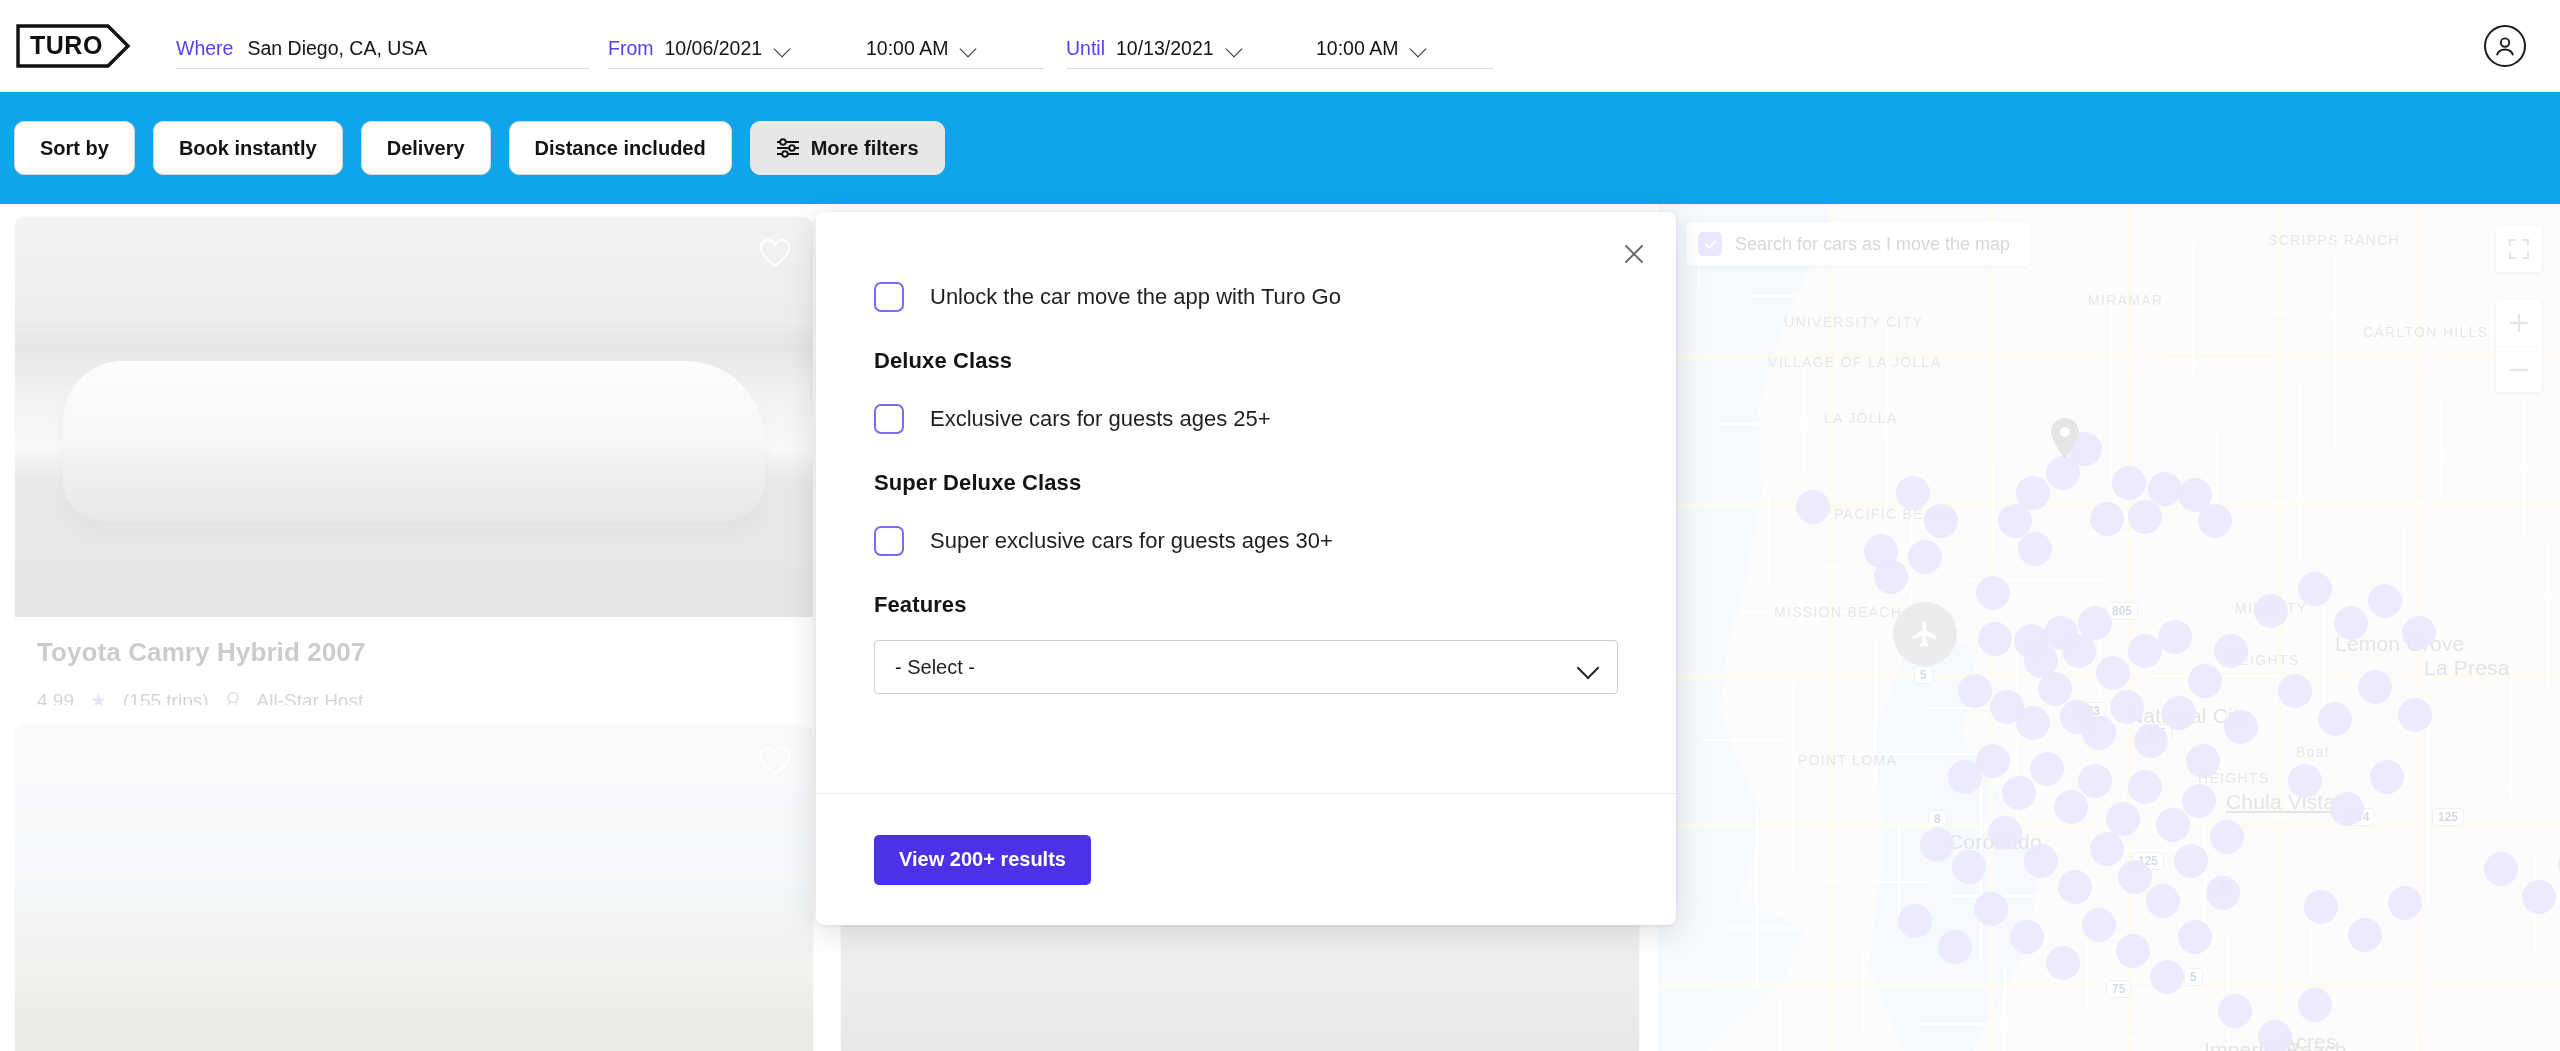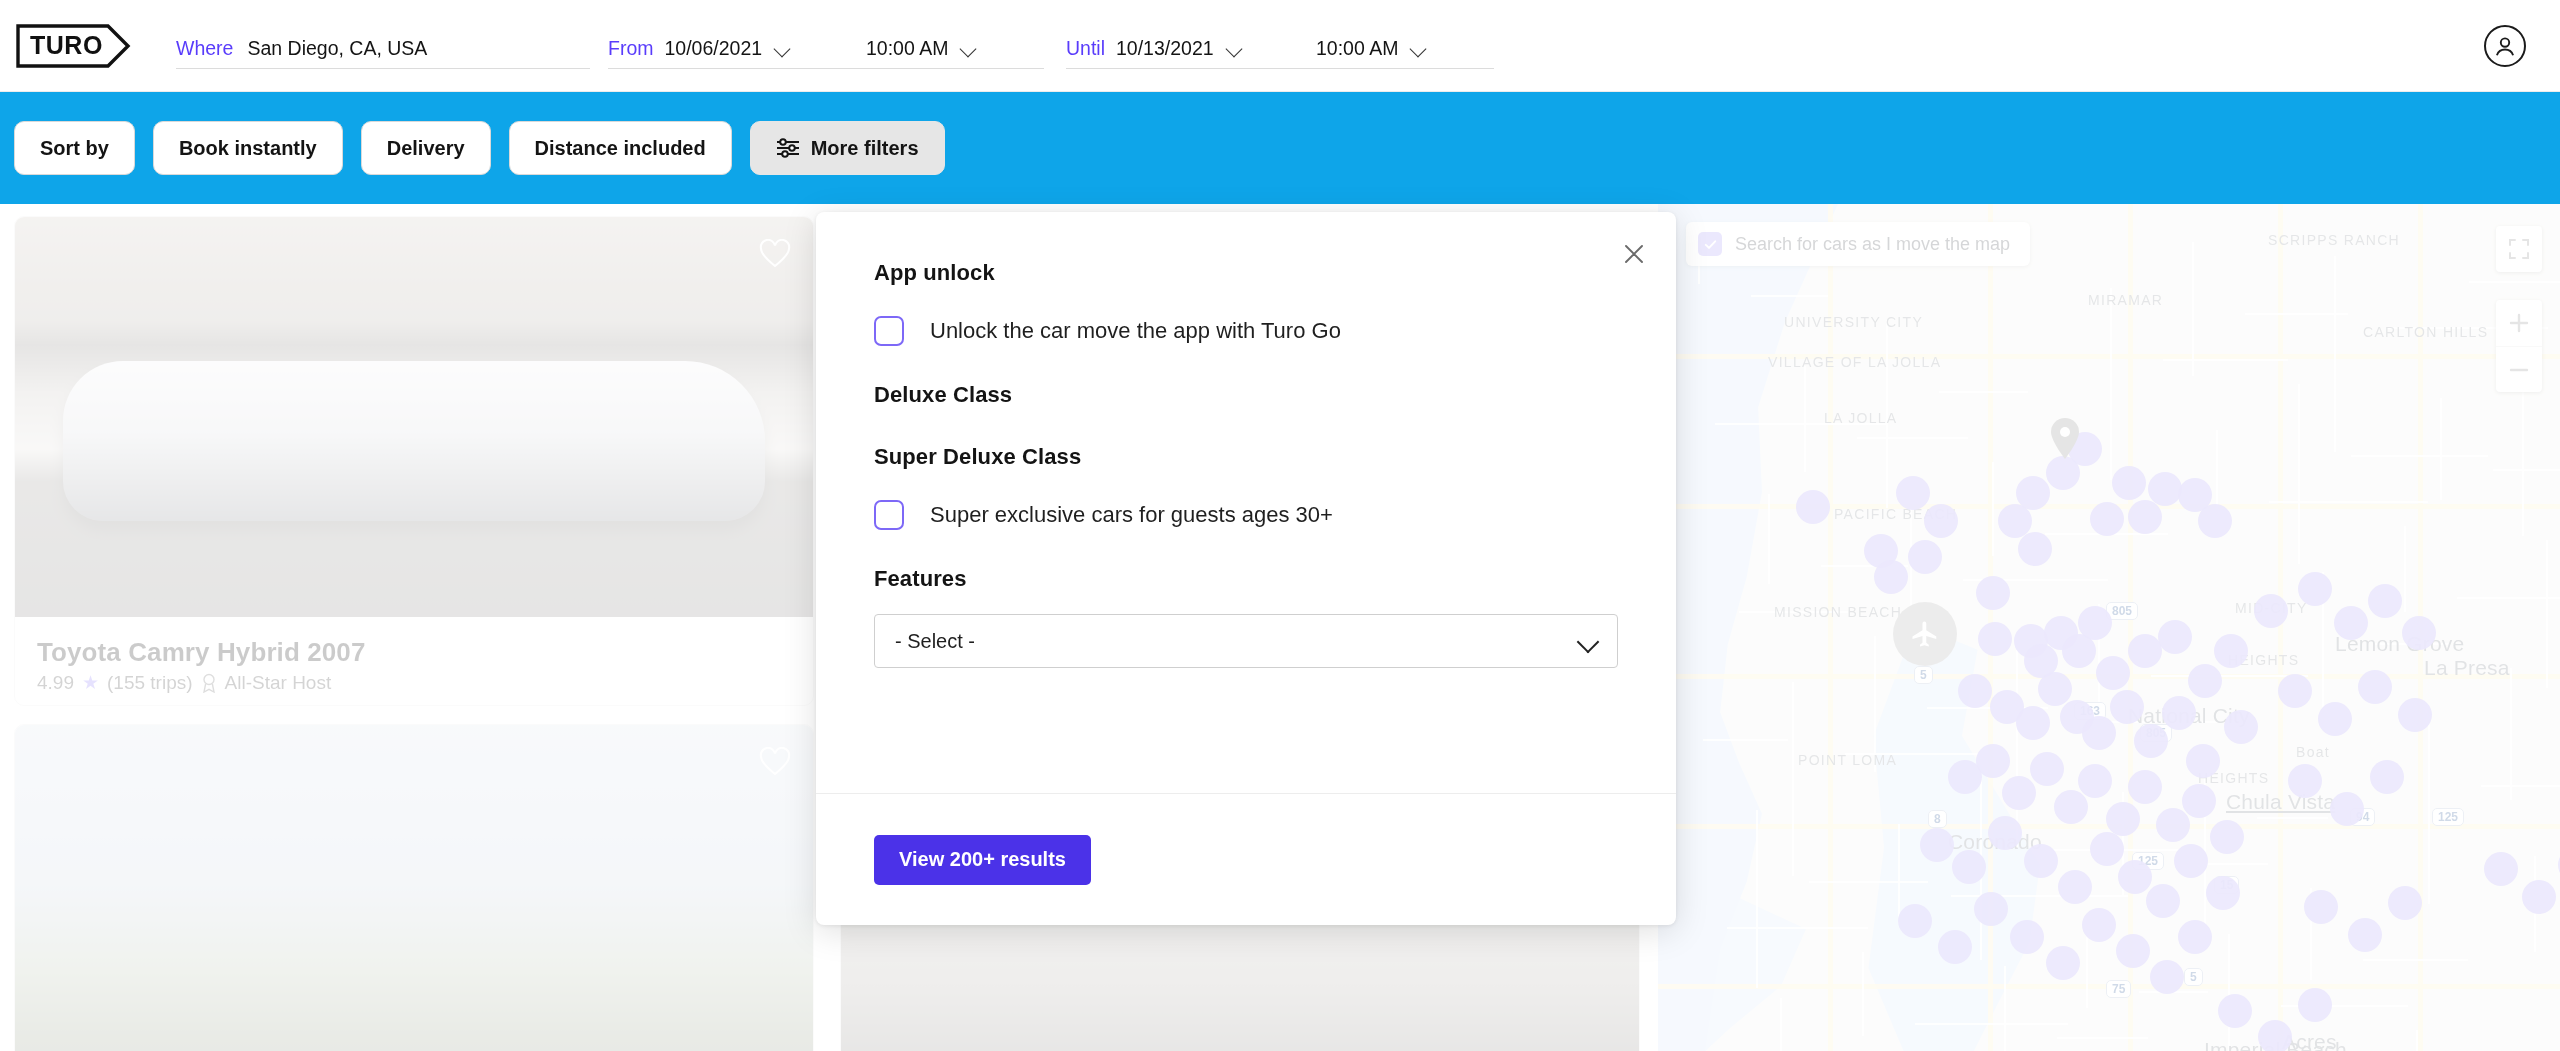--- a/index.html
+++ b/index.html
@@ -106,21 +106,21 @@
   .photo-c {
     width:100%; height:100%;
     background: linear-gradient(180deg,#bdb9b4 0%,#cac6c1 30%,#b3afaa 55%,#8d8a86 75%,#6d6b68 100%);
   }
   .heart {
     position: absolute; right: 22px; top: 22px; width: 32px; height: 30px;
     cursor: pointer;
   }
   .card-body { padding: 18px 22px 0 22px; }
   .car-title { font-size: 26px; font-weight: 700; color: #141414; line-height: 34px; letter-spacing:.1px;}
-  .car-meta { display:flex; align-items:center; gap: 8px; margin-top: 2px; font-size: 19px; color:#3c3c3c; }
+  .car-meta { display:flex; align-items:center; gap: 16px; margin-top: 20px; font-size: 19px; color:#3c3c3c; }
   .star { color: #8f7dfb; font-size: 19px; }
   .allstar-icon { width: 16px; height: 20px; }
 
   
   .scrim {
     position: absolute; inset: 0; background: rgba(255,255,255,0.78);
     z-index: 70; pointer-events: none;
   }
 
   
@@ -619,29 +619,32 @@
   <div class="scrim" style="left:0;width:1658px;top:204px;bottom:0"></div>
 
   <div class="modal">
     <div class="modal-body">
       <div class="modal-close">
         <svg width="22" height="22" viewBox="0 0 22 22">
           <path d="M3 3 L19 19 M19 3 L3 19" stroke="#6b6b6b" stroke-width="1.9" stroke-linecap="round"></path>
         </svg>
       </div>
 
-      <div class="sec-title first">App unlock</div>
       <div class="opt-row">
         <span class="cbox"></span>
         <span class="opt-label">Unlock the car move the app with Turo Go</span>
       </div>
 
       <div class="gap"></div>
 
       <div class="sec-title">Deluxe Class</div>
+      <div class="opt-row">
+        <span class="cbox"></span>
+        <span class="opt-label">Exclusive cars for guests ages 25+</span>
+      </div>
 
       <div class="gap"></div>
 
       <div class="sec-title">Super Deluxe Class</div>
       <div class="opt-row">
         <span class="cbox"></span>
         <span class="opt-label">Super exclusive cars for guests ages 30+</span>
       </div>
 
       <div class="gap"></div>

